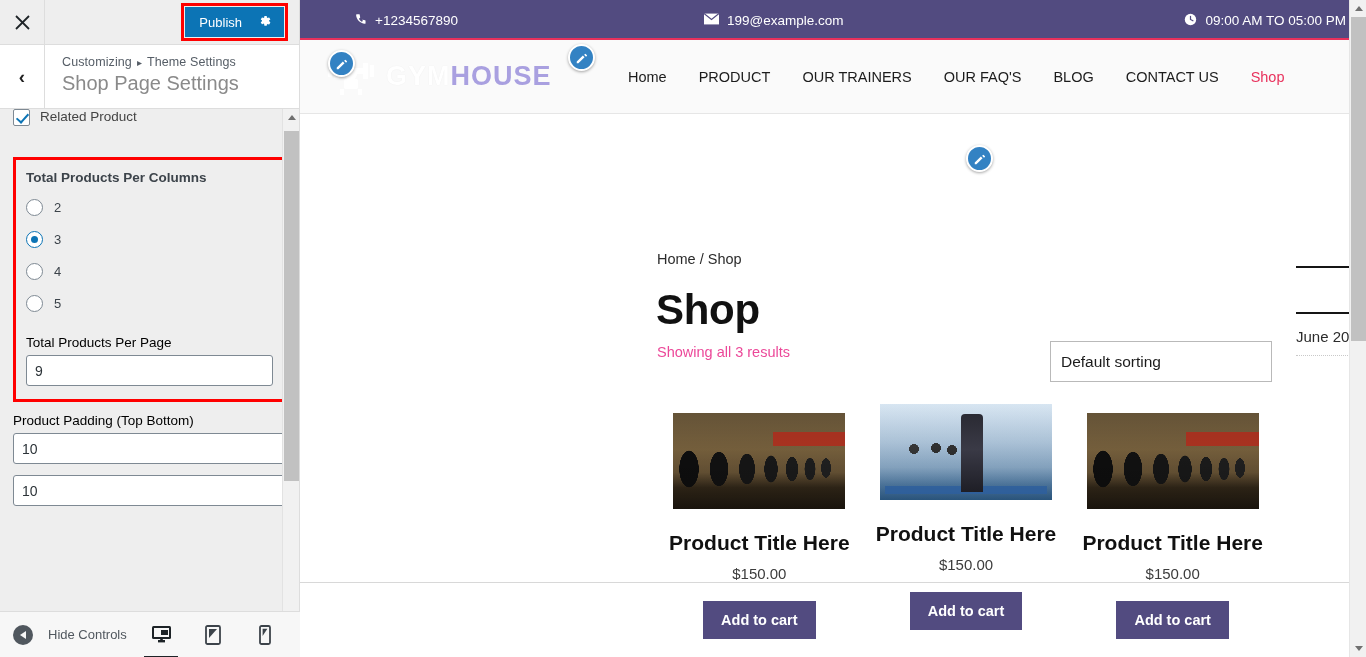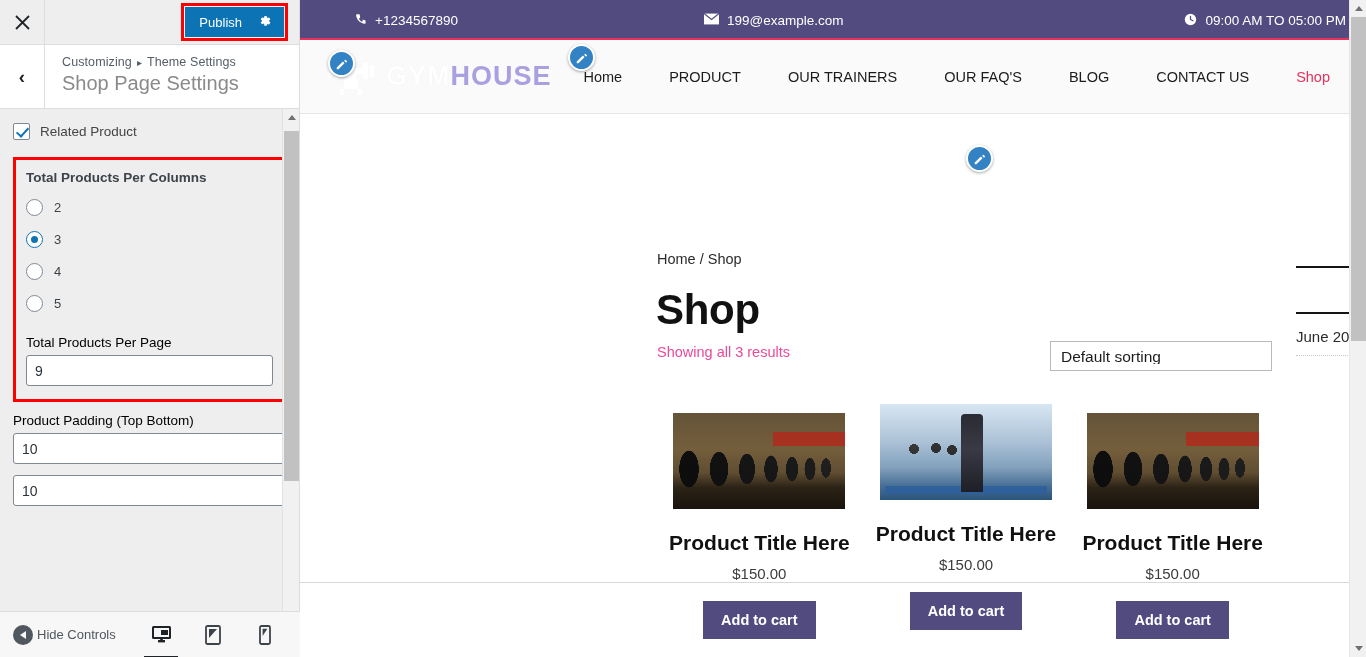--- a/index.html
+++ b/index.html
@@ -75,21 +75,21 @@
   .cz-pagetitle { font-size: 20px; color: #8a8a8a; font-weight: 400; margin-top: 1px; line-height: 26px; }
 
   .cz-body {
     position: relative;
     height: 547px;
     background: #eeeeee;
     overflow: hidden;
   }
   .cz-scrollarea { padding: 0 13px; }
   .ctrl-checkbox {
-    display: flex; align-items: center; gap: 10px;
+    display: flex; gap: 10px;
     height: 44px; margin-top: 0;
   }
   .cb-box {
     width: 17px; height: 17px;
     border: 1px solid #7e8993;
     background: #fff; border-radius: 2px;
     position: relative; flex: 0 0 17px;
     cursor: pointer;
   }
   .cb-box.checked::after {
@@ -154,21 +154,21 @@
   .arw-up { border-left: 4px solid transparent; border-right: 4px solid transparent; border-bottom: 5px solid #707070; }
   .arw-dn { border-left: 4px solid transparent; border-right: 4px solid transparent; border-top: 5px solid #707070; }
 
   .cz-footer {
     position: absolute; left: 0; bottom: 0;
     width: 300px; height: 46px;
     background: #f7f7f7; border-top: 1px solid #dddddd;
     display: flex; align-items: center;
   }
   .hide-controls {
-    display: flex; align-items: center; gap: 4px;
+    display: flex; align-items: center; gap: 15px;
     padding-left: 13px; cursor: pointer;
   }
   .hc-circle {
     width: 20px; height: 20px; border-radius: 50%;
     background: #50575e; display:flex; align-items:center; justify-content:center;
   }
   .hc-circle .tri {
     width:0;height:0;border-top:4px solid transparent;border-bottom:4px solid transparent;border-right:6px solid #f7f7f7;
   }
   .hc-text { font-size: 13px; color: #50575e; }
@@ -209,21 +209,21 @@
     padding-right: 20px;
   }
   .logo-wrap {
     margin-left: 22px; position: relative;
     display: flex; align-items: center; gap: 6px;
     width: 290px;
   }
   .logo-text { font-size: 27px; font-weight: 700; letter-spacing: 1px; }
   .logo-gym { color: #ffffff; text-shadow: 0 0 1px #e8e8e8; }
   .logo-house { color: #a9a0e0; }
-  .navmenu { display: flex; align-items: center; gap: 15px; }
+  .navmenu { display: flex; align-items: center; gap: 0; }
   .navmenu a {
     font-size: 14.5px; color: #1c1c1c; text-decoration: none;
     padding: 0 16px; white-space: nowrap;
   }
   .navmenu a.shop { color: #e8315c; }
 
   .pencil {
     width: 27px; height: 27px; border-radius: 50%;
     background: #3382c3; border: 2px solid #ffffff;
     box-shadow: 0 1px 3px rgba(0,0,0,.35);
@@ -240,21 +240,21 @@
   .shop-h1 {
     position: absolute; left: 356px; top: 172px;
     font-size: 42px; font-weight: 700; color: #111; letter-spacing: -.3px;
   }
   .result-count {
     position: absolute; left: 357px; top: 230px;
     font-size: 14.5px; color: #ec4899;
   }
   .sorting-select {
     position: absolute; left: 750px; top: 227px;
-    width: 222px; height: 30px;
+    width: 222px; height: 41px;
     border: 1px solid #b9b9b9; background: #fff;
     font-size: 15.5px; color: #1c1c1c;
     padding: 6px 10px;
     font-family: "Liberation Sans", sans-serif;
     appearance: none; -webkit-appearance: none;
     cursor: pointer;
   }
 
   
   .products { position: absolute; left: 356px; top: 290px; width: 620px; display: flex; gap: 0; }

